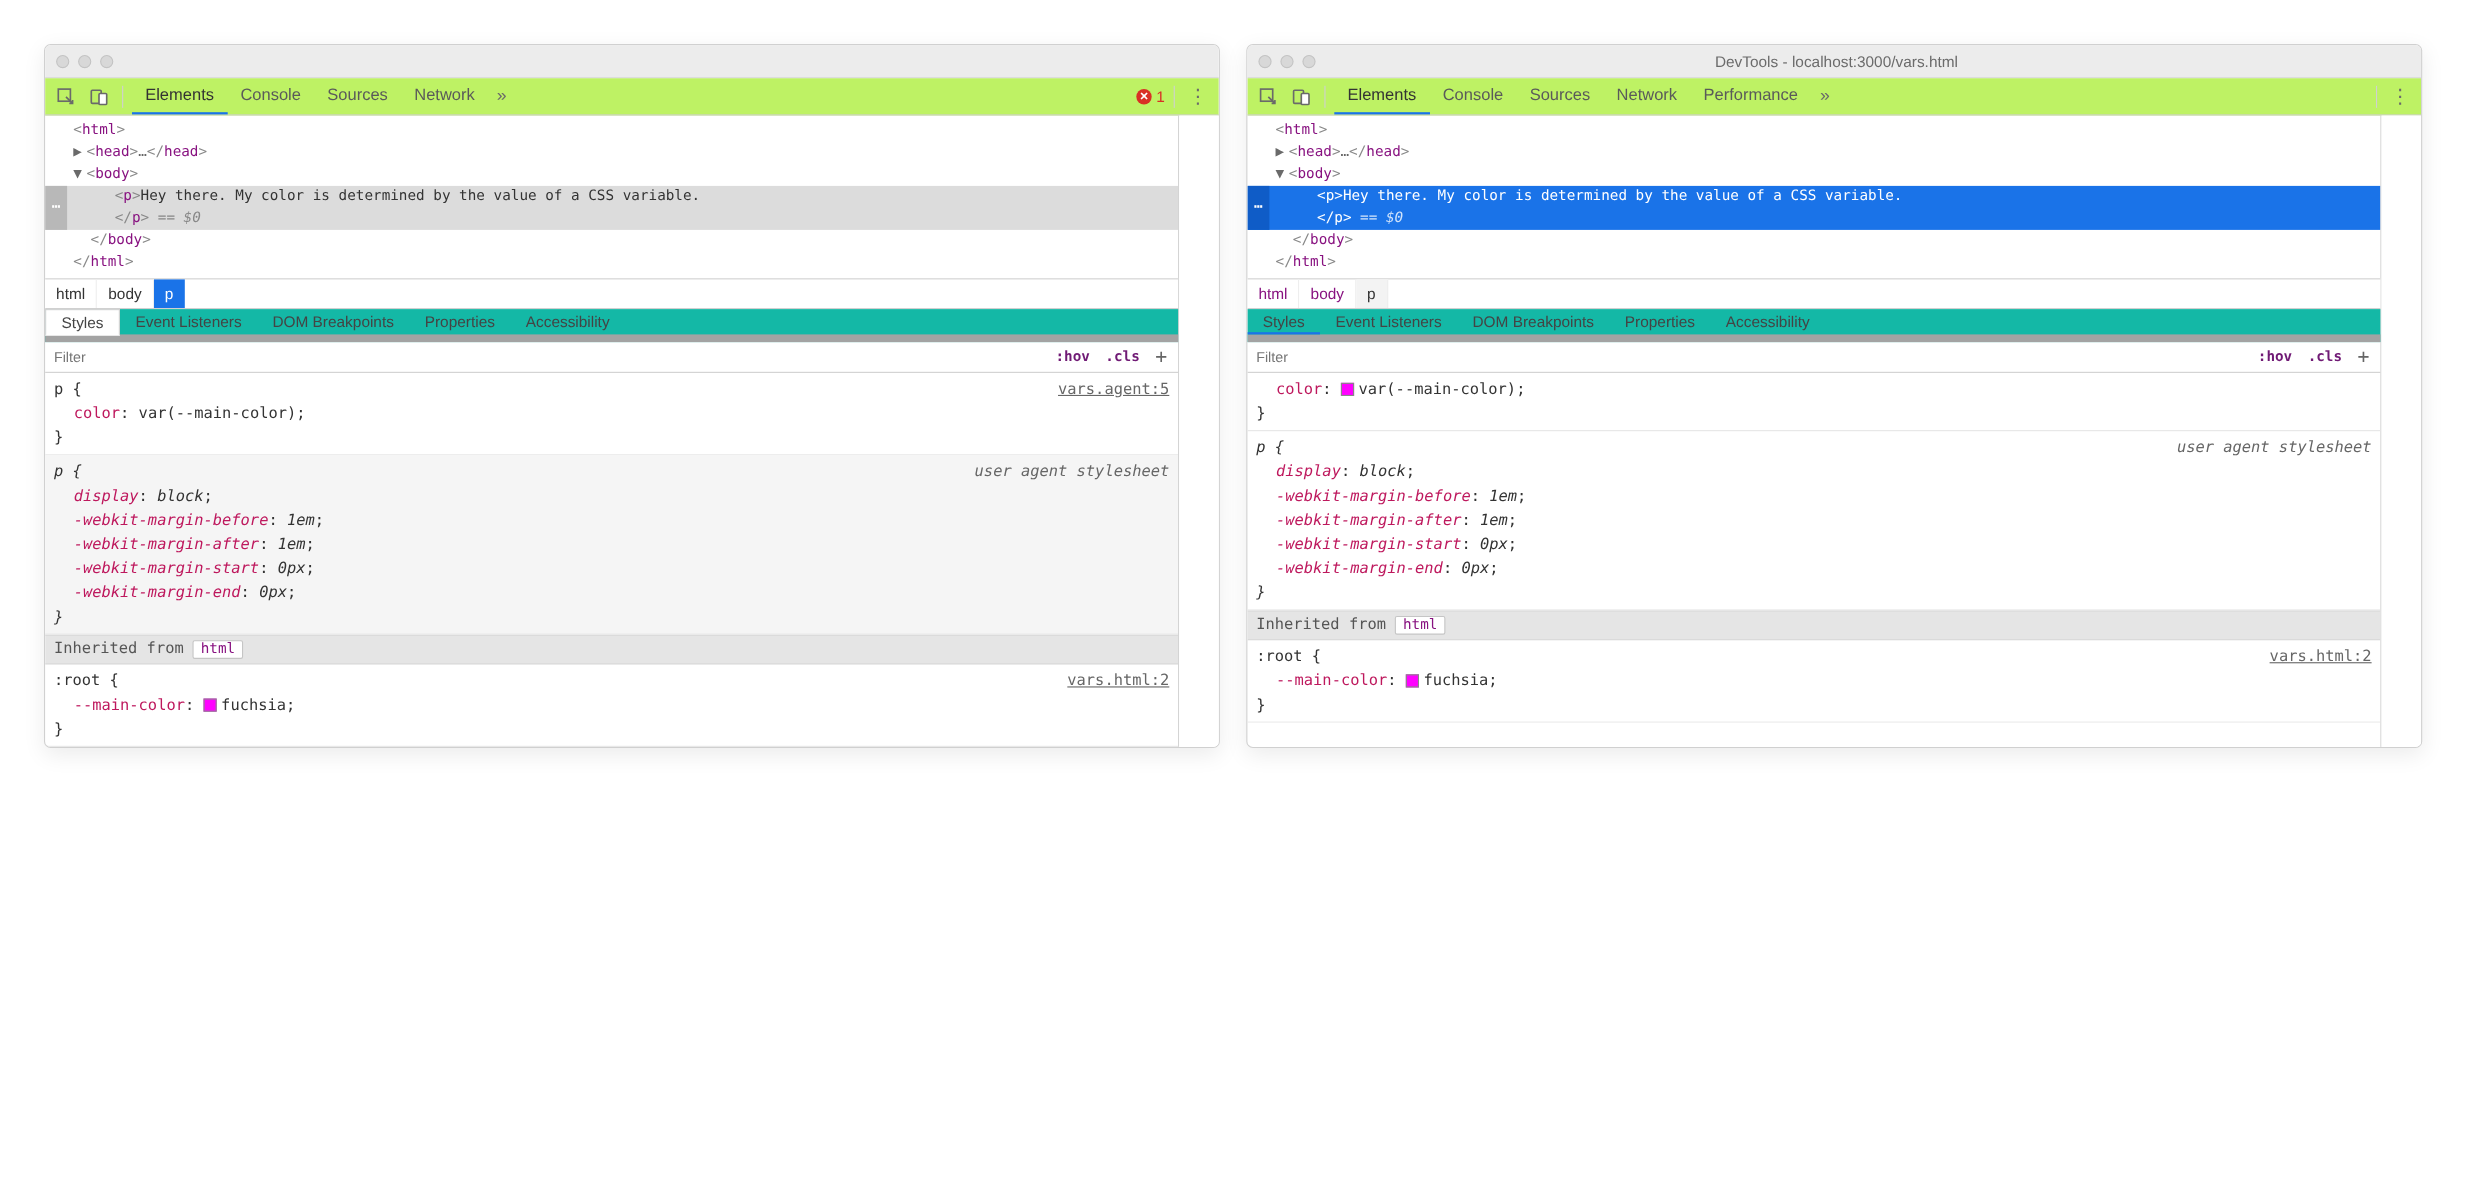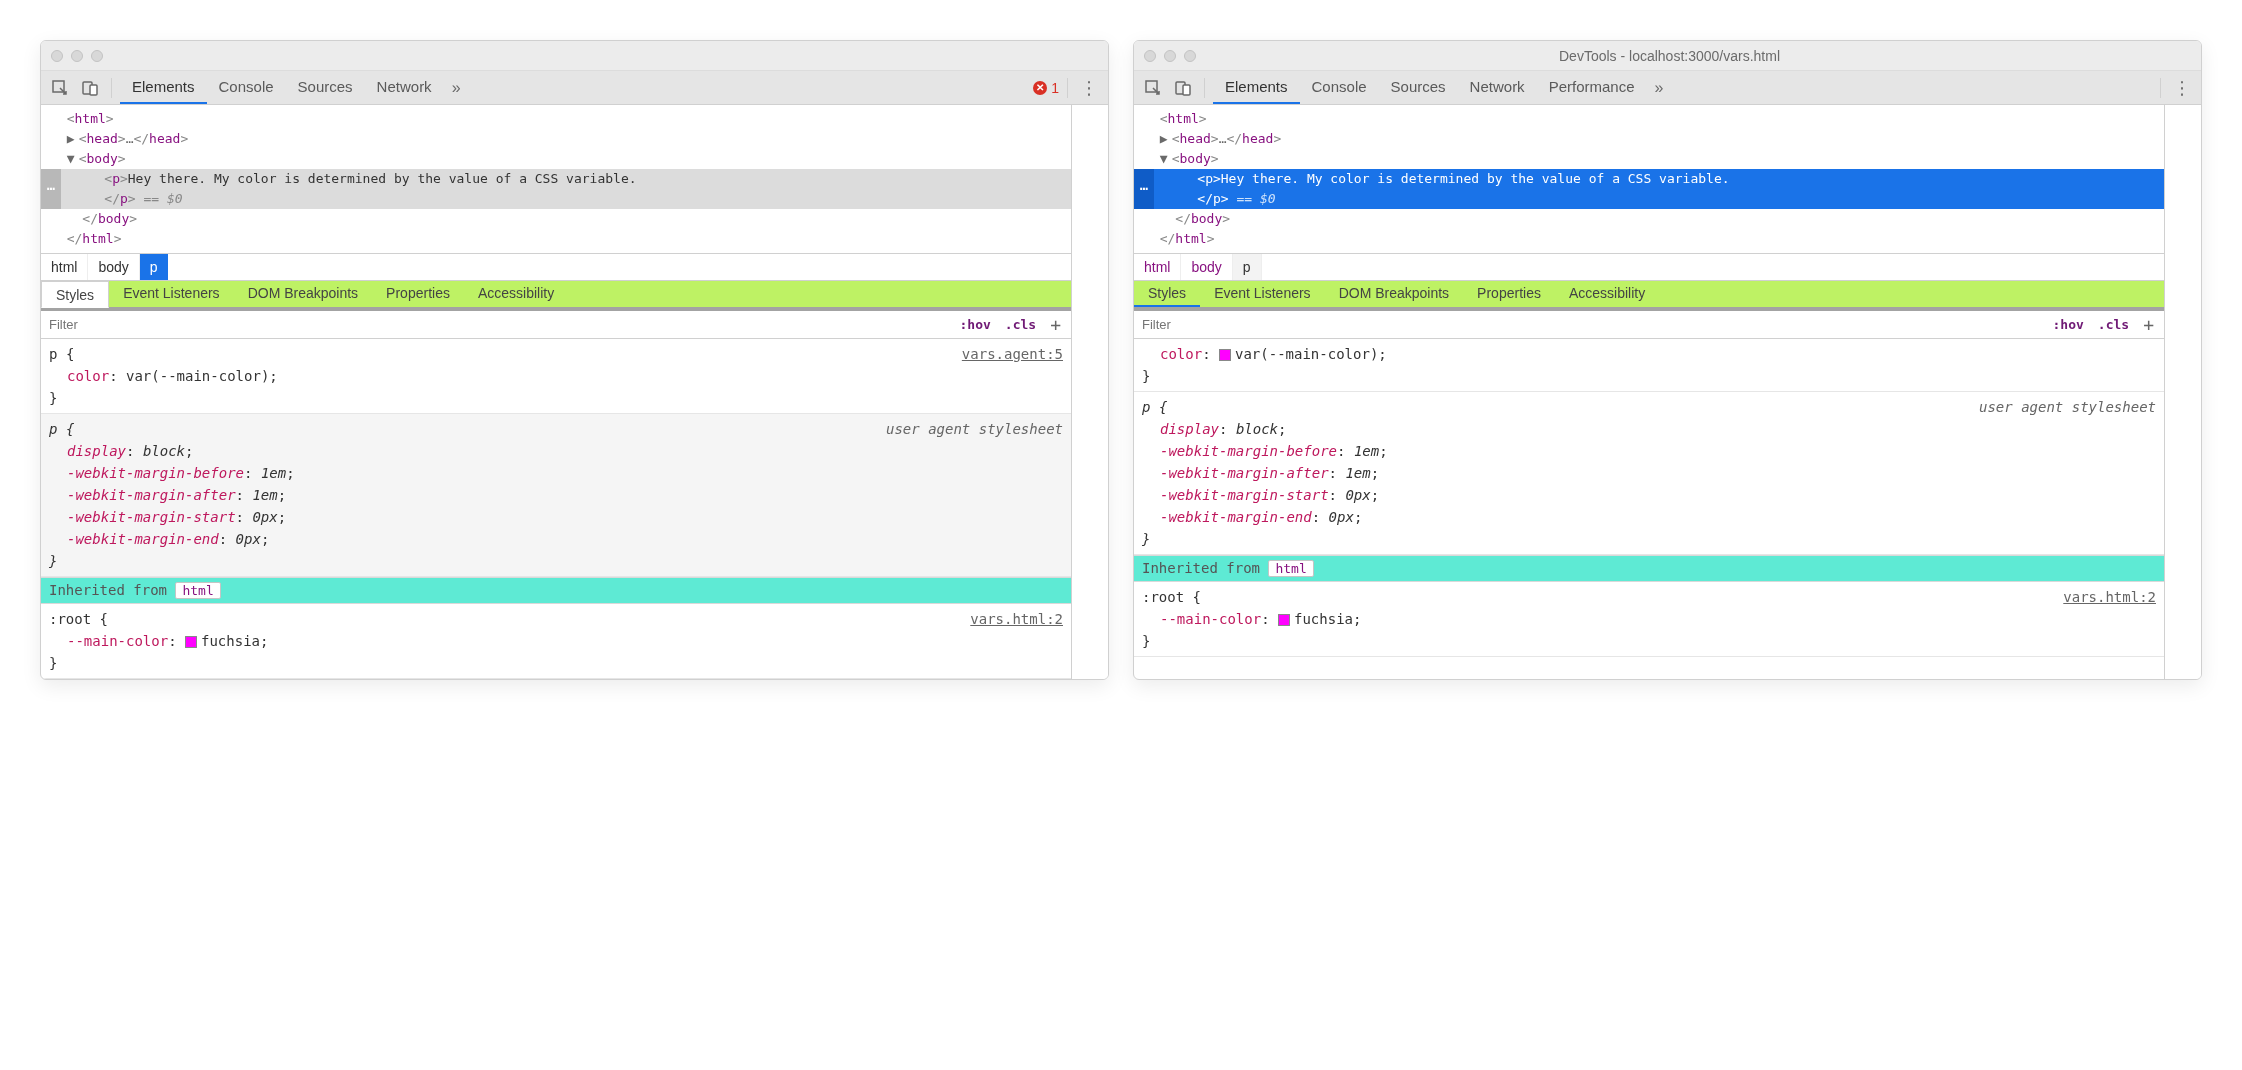--- a/index.html
+++ b/index.html
@@ -54,21 +54,21 @@
     overflow: hidden;
     text-overflow: ellipsis;
   }
   
   .toolbar {
     height: 34px;
     border-bottom: 1px solid #d0d0d0;
     display: flex;
     align-items: center;
     padding: 0 6px;
-    background: #e5e5e5;
+    background: #bef264;
     gap: 4px;
   }
   .tool-icon {
     width: 26px; height: 26px;
     display: flex;
     align-items:center;
     justify-content:center;
     color: #6a6a6a;
     border-radius: 3px;
     font-size: 14px;
@@ -211,22 +211,22 @@
     background:#1a73e8;color:#fff;
     border-right:none;
   }
   .crumb.purple{ color:#881280;}
   .crumb.active-light{ background:#f3f3f3; }
 
   
   .subtabs{
     display:flex;
     height:30px;
-    border-bottom:4px solid #a3a3a3;
-    background:#bef264;
+    border-bottom:7px solid #a3a3a3;
+    background:#14b8a6;
     align-items:stretch;
   }
   .subtab{
     padding:0 14px;
     display:flex;align-items:center;
     color:#444;font-size:14px;
     border-bottom:2px solid transparent;
     white-space:nowrap;
   }
   .subtab.active-box{
@@ -292,21 +292,21 @@
   .prop-line{ padding-left:18px; white-space:nowrap;}
   .prop-name{ color:#be185d; }
   .prop-val{ color:#333; }
   .prop-line .colon{ color:#333; }
   .prop-line .swatch{
     display:inline-block;width:12px;height:12px;
     vertical-align:middle;margin-right:4px;
     border:1px solid #888;
   }
   .inherited-bar{
-    background:#5eead4;
+    background:#e5e5e5;
     padding:4px 8px;
     border-top:1px solid #d9d9d9;
     border-bottom:1px solid #d9d9d9;
     font-size:14px;
     color:#555;
   }
   .inherited-bar .pill{
     display:inline-block;
     border:1px solid #c5c5c5;
     background:#fff;

